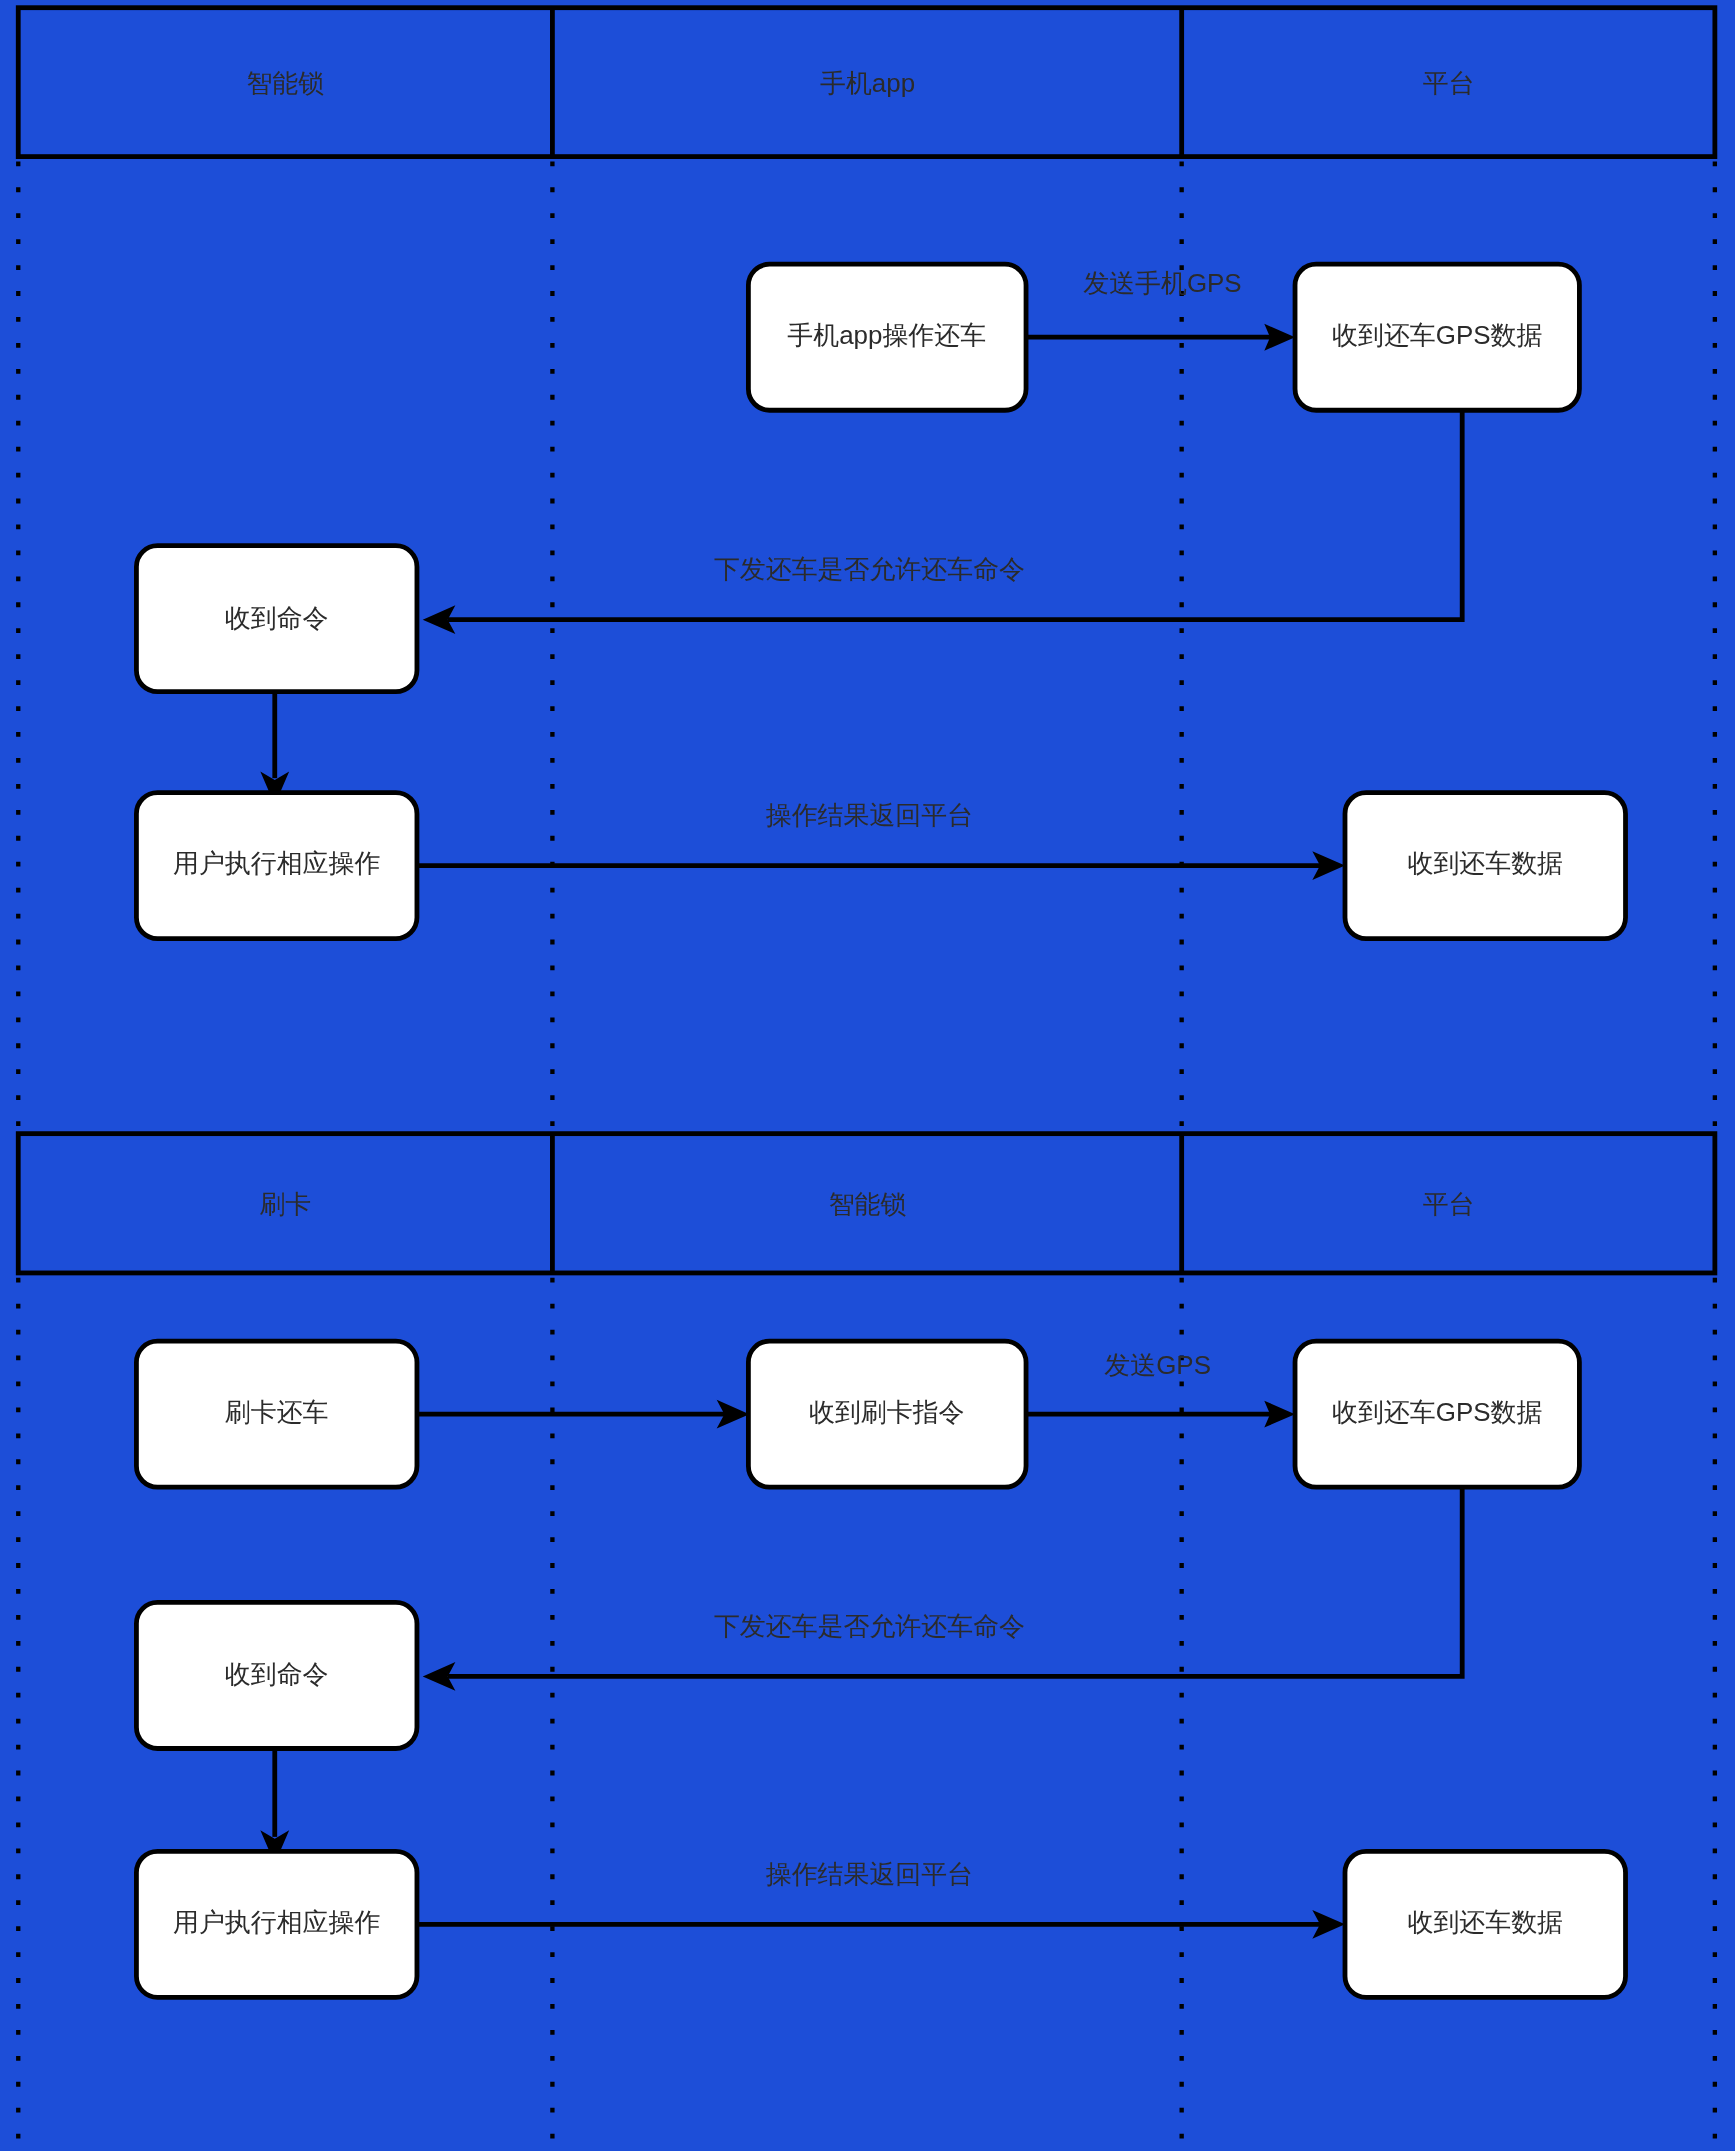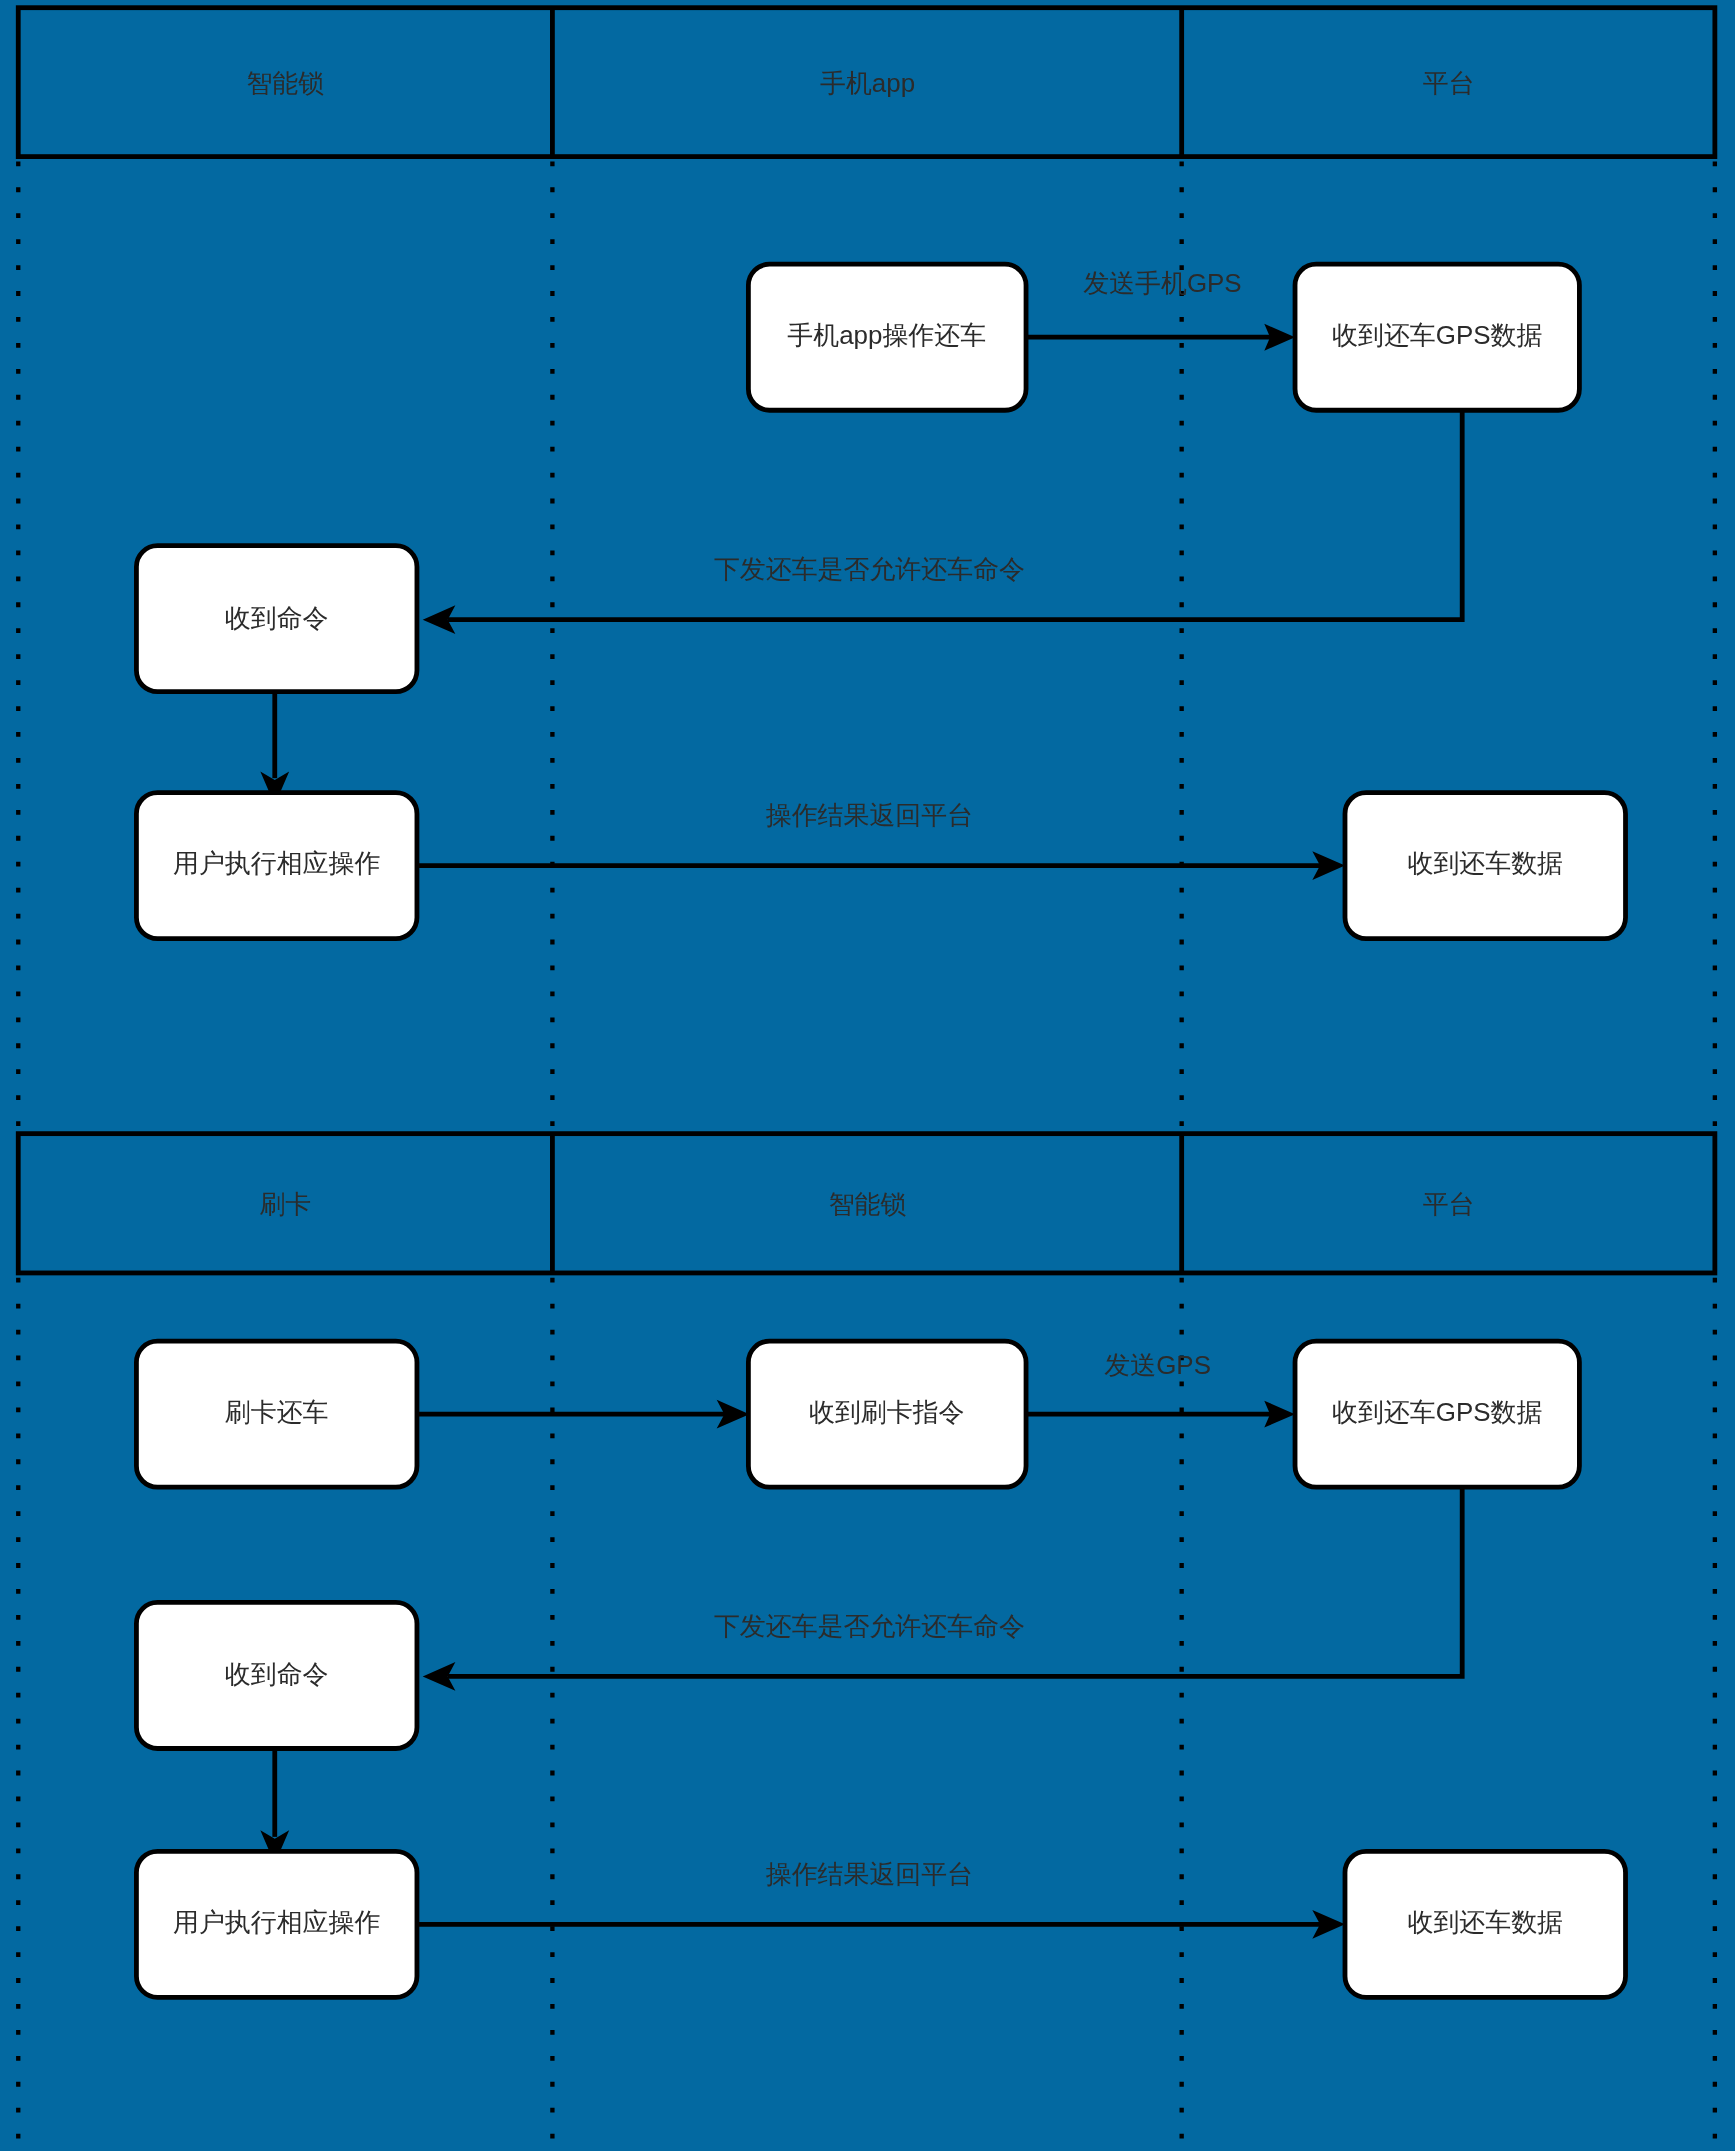--- a/index.html
+++ b/index.html
@@ -7,21 +7,21 @@
     padding: 0;
     background: #ffffff;
   }
   body {
     font-family: "Liberation Sans", "DejaVu Sans", sans-serif;
   }
   #canvas {
     position: relative;
     width: 1736px;
     height: 2152px;
-    background: #0369a1;
+    background: #1d4ed8;
     overflow: hidden;
   }
   svg.diagram-svg {
     position: absolute;
     top: 0;
     left: 0;
     width: 1736px;
     height: 2152px;
   }
   .lane-frame {

